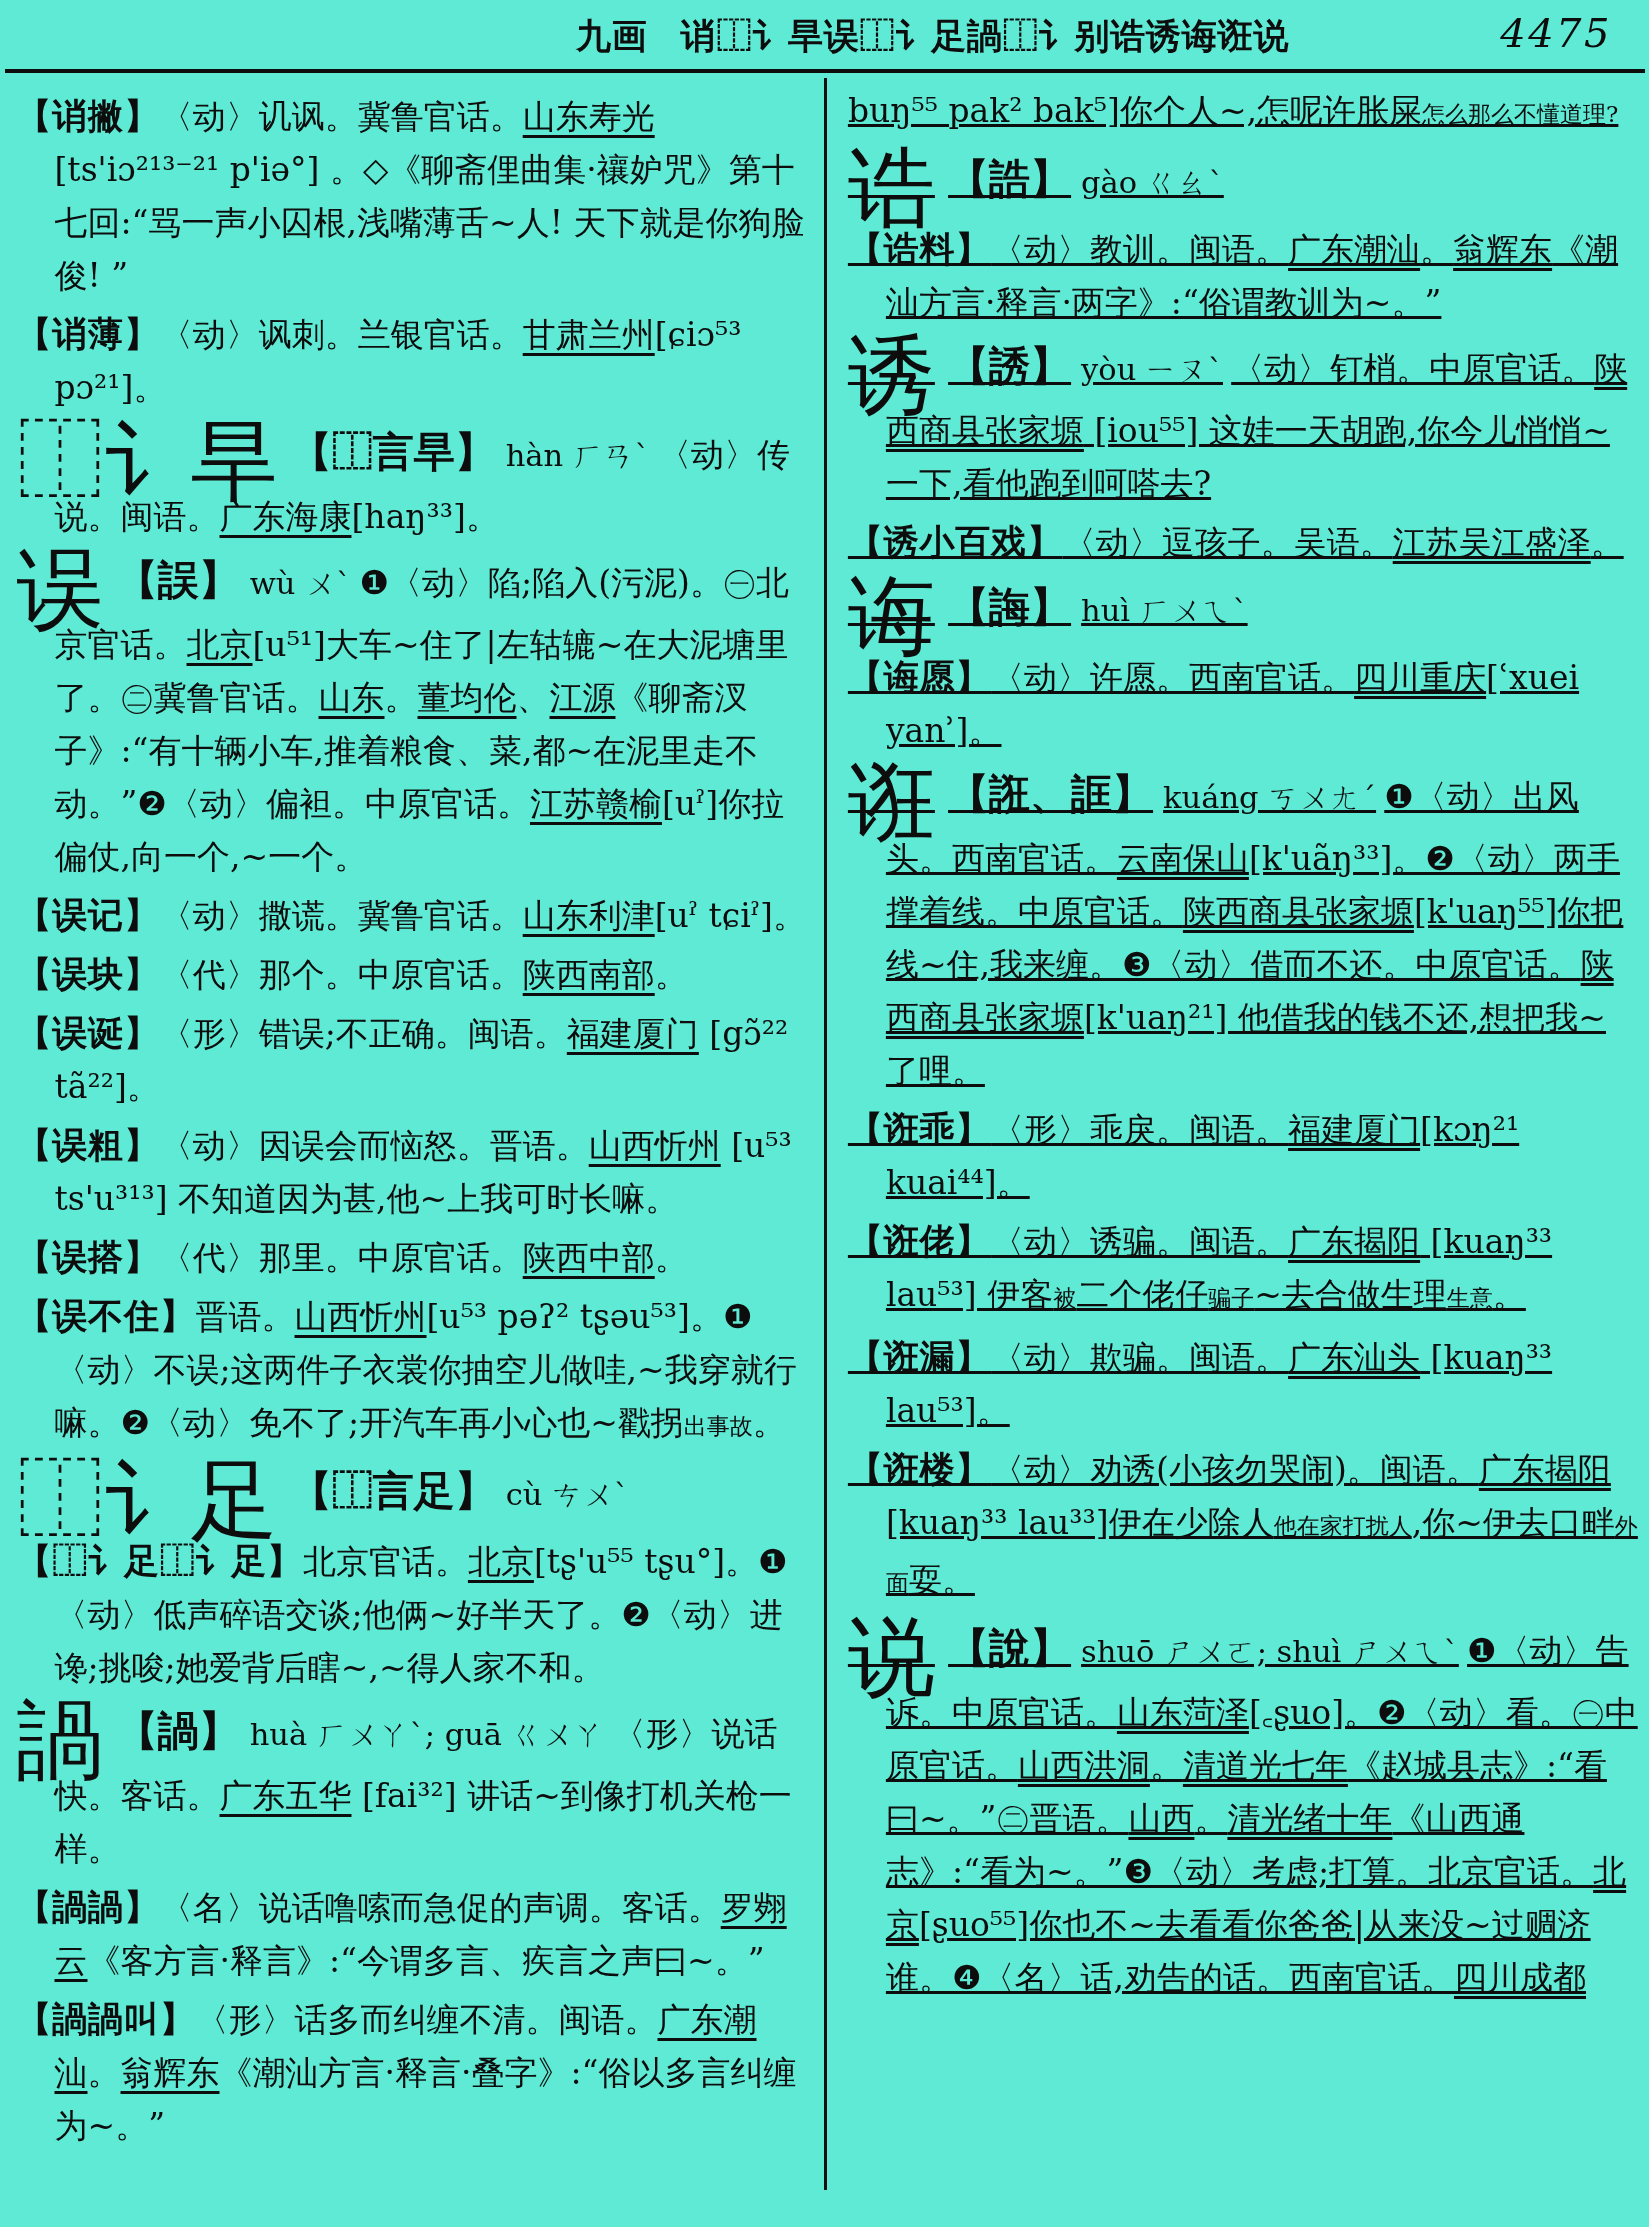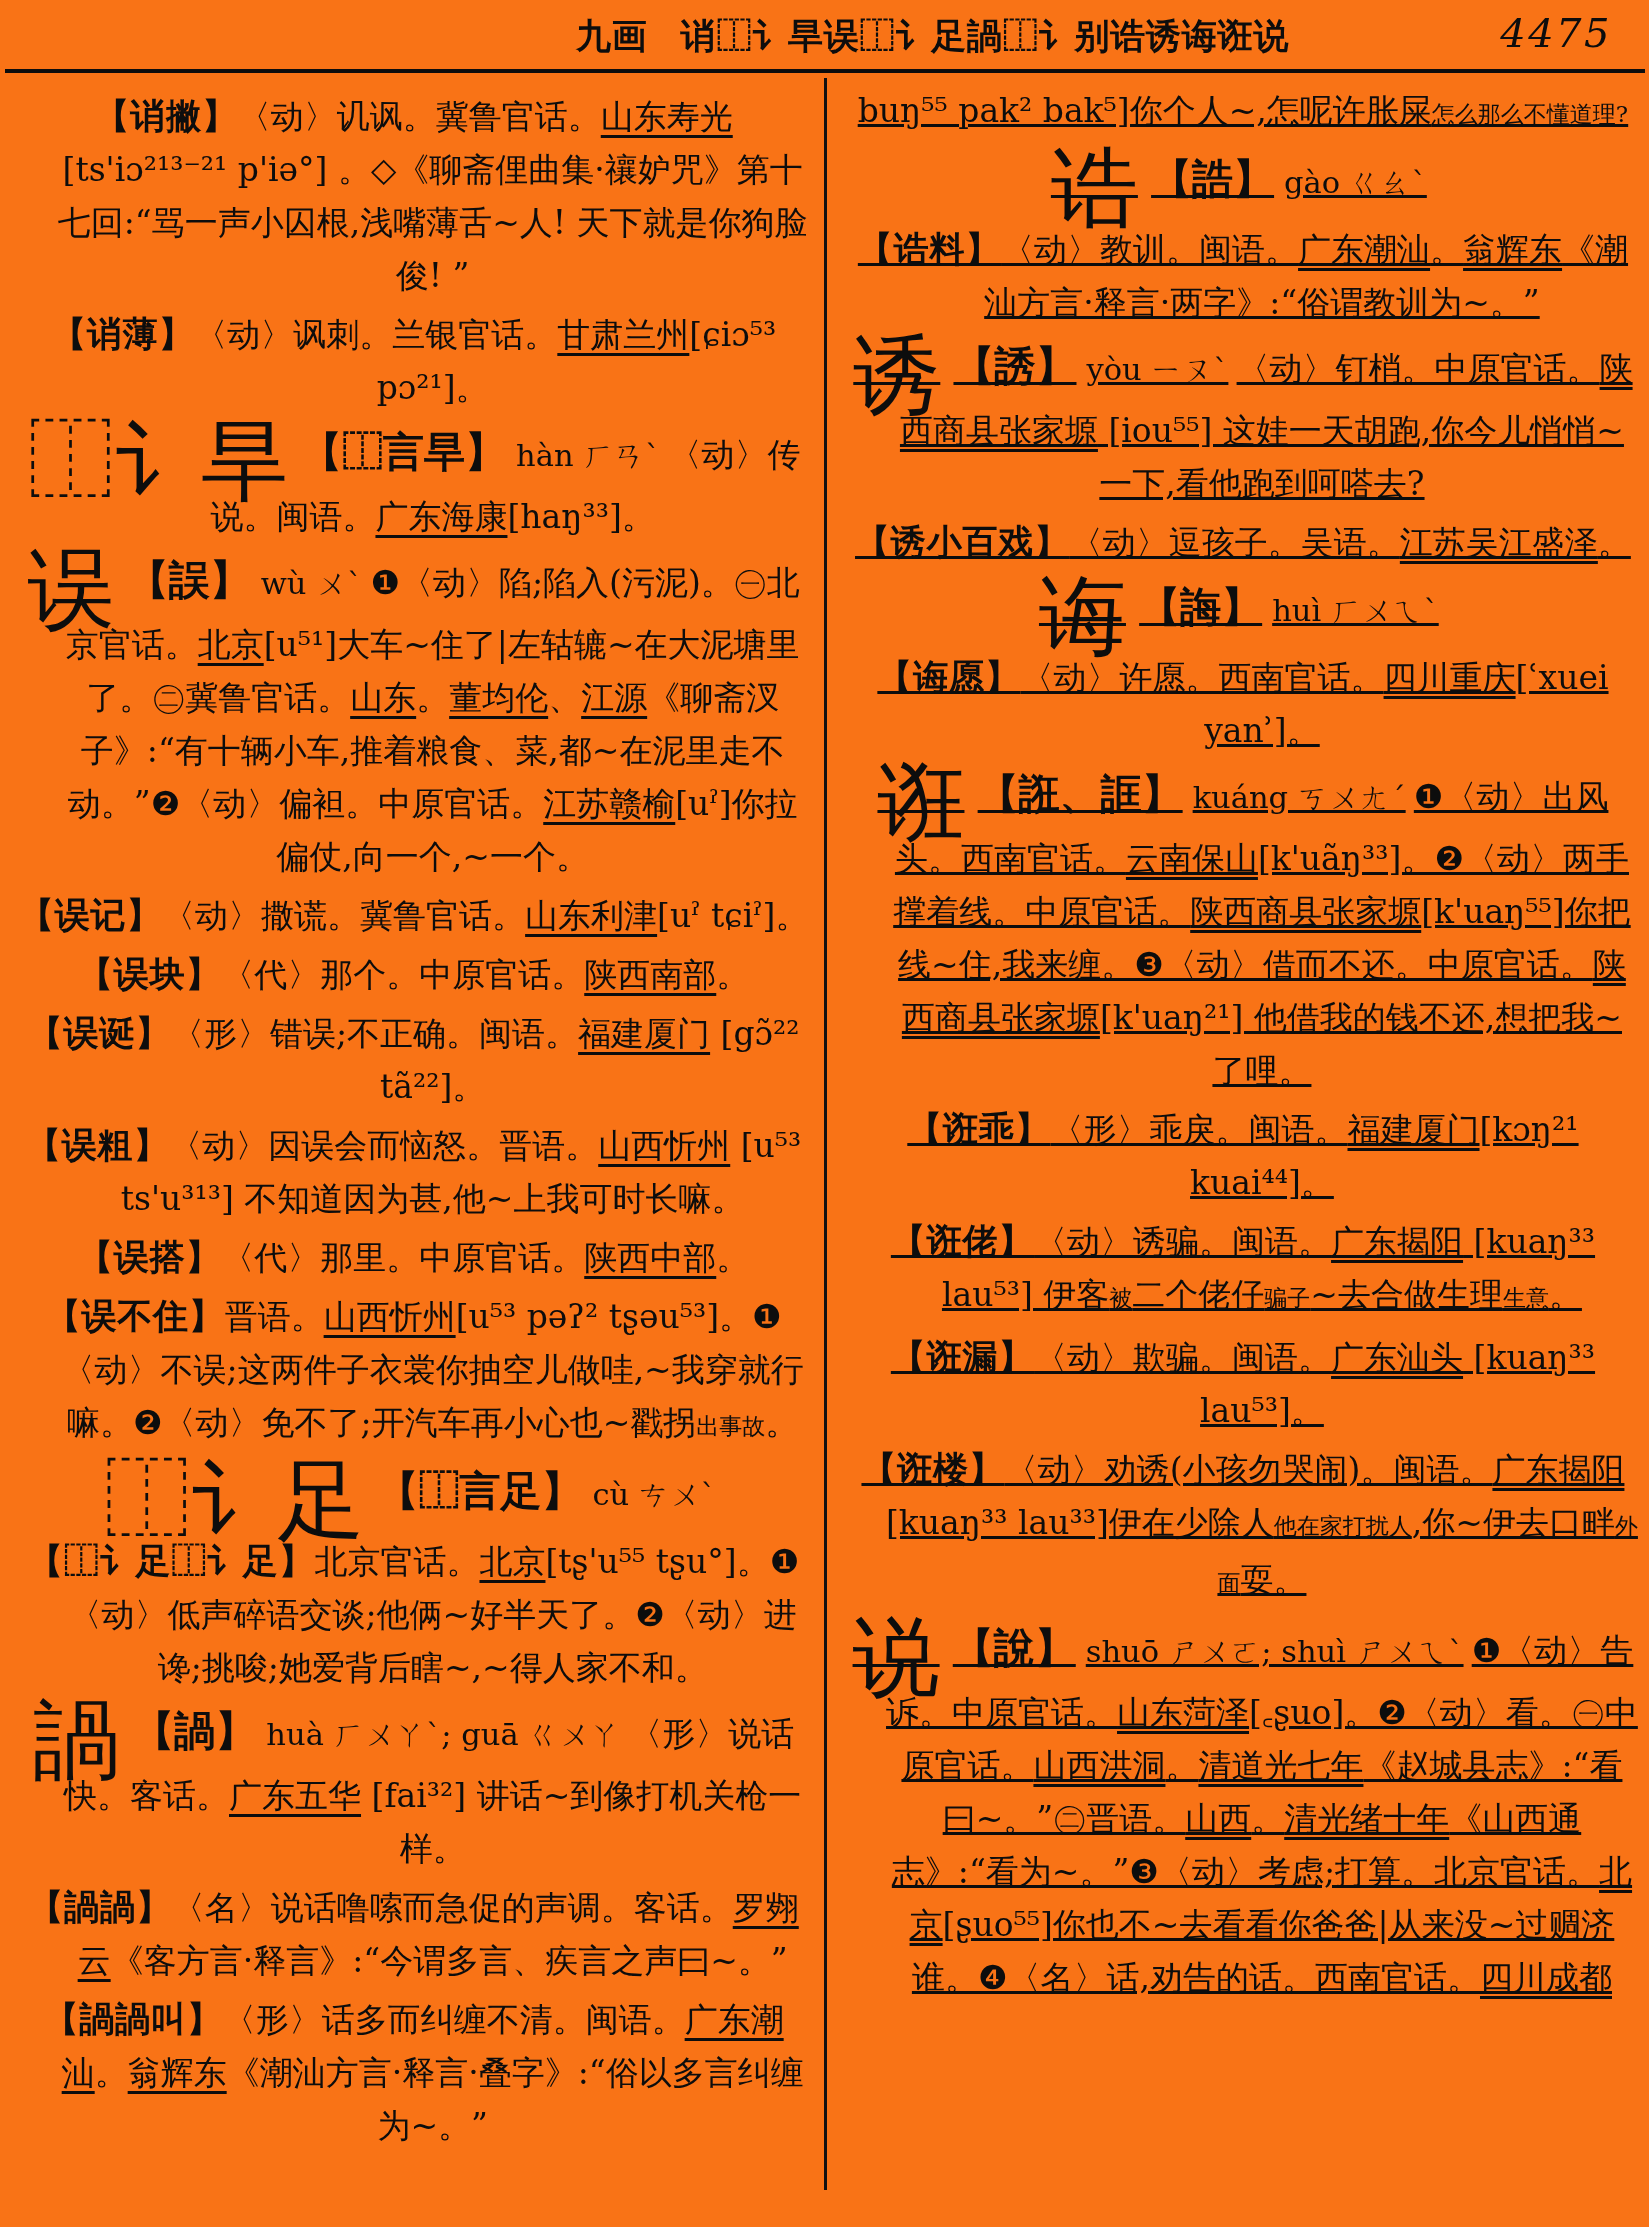--- a/index.html
+++ b/index.html
@@ -1,28 +1,28 @@
 <!DOCTYPE html>
 <html style="font-size:13.2px"><head>
 <meta charset="utf-8">
 <style>
   html,body{margin:0;padding:0;background:#e8e8e4;}
-  .page{position:relative;width:1650px;height:2227px;background:#f97316;color:#0d0d0d;
+  .page{position:relative;width:1650px;height:2227px;background:#5eead4;color:#0d0d0d;
         font-family:"DejaVu Serif", serif;overflow:hidden;}
   .hdr{position:relative;height:69px;}
   .hdr-chars{position:absolute;left:576px;top:13.2px;font-size:35px;font-weight:700;letter-spacing:0.8px;white-space:nowrap;}
   .hdr-gap{display:inline-block;width:33px;}
   .pagenum{position:absolute;right:38px;top:10px;font-size:40px;font-weight:400;font-style:italic;letter-spacing:2.5px;}
   .rule{position:absolute;top:69px;left:5px;width:1640px;height:4.1px;background:#0d0d0d;}
   .cols{position:absolute;top:76px;left:0;width:1650px;height:2152px;display:flex;}
   .col{box-sizing:border-box;overflow:hidden;height:2152px;}
   .col.left{width:824px;padding:8.2px 13.2px 0 16.5px;}
   .divider{width:2.5px;height:2112px;background:#111;margin-top:1.6px;}
   .col.right{width:823px;padding:8.2px 11.5px 0 21.4px;text-decoration:underline;}
-  .para{font-size:33px;line-height:53px;padding-left:38px;text-indent:-38px;margin:1.6px 0;text-align:center;}
+  .para{font-size:33px;line-height:53px;padding-left:38px;text-indent:-38px;margin:1.6px 0;}
   .para.entry{margin-top:5px;}
   .para.head{margin-top:11.5px;margin-bottom:3.3px;}
   .para.cont{margin-top:0;}
   .term{font-weight:700;font-size:35px;letter-spacing:0.8px;}
   .bigchar{font-size:87px;line-height:58px;vertical-align:-25px;margin-right:13.2px;}
   .trad{font-weight:700;font-size:41px;margin-right:10px;}
   .reading{font-size:30.5px;margin-right:8.2px;font-family:"DejaVu Serif",serif;}
   .u{text-decoration:underline;text-decoration-thickness:2.5px;text-underline-offset:6.6px;}
   .sm{font-size:23px;}
 </style>

